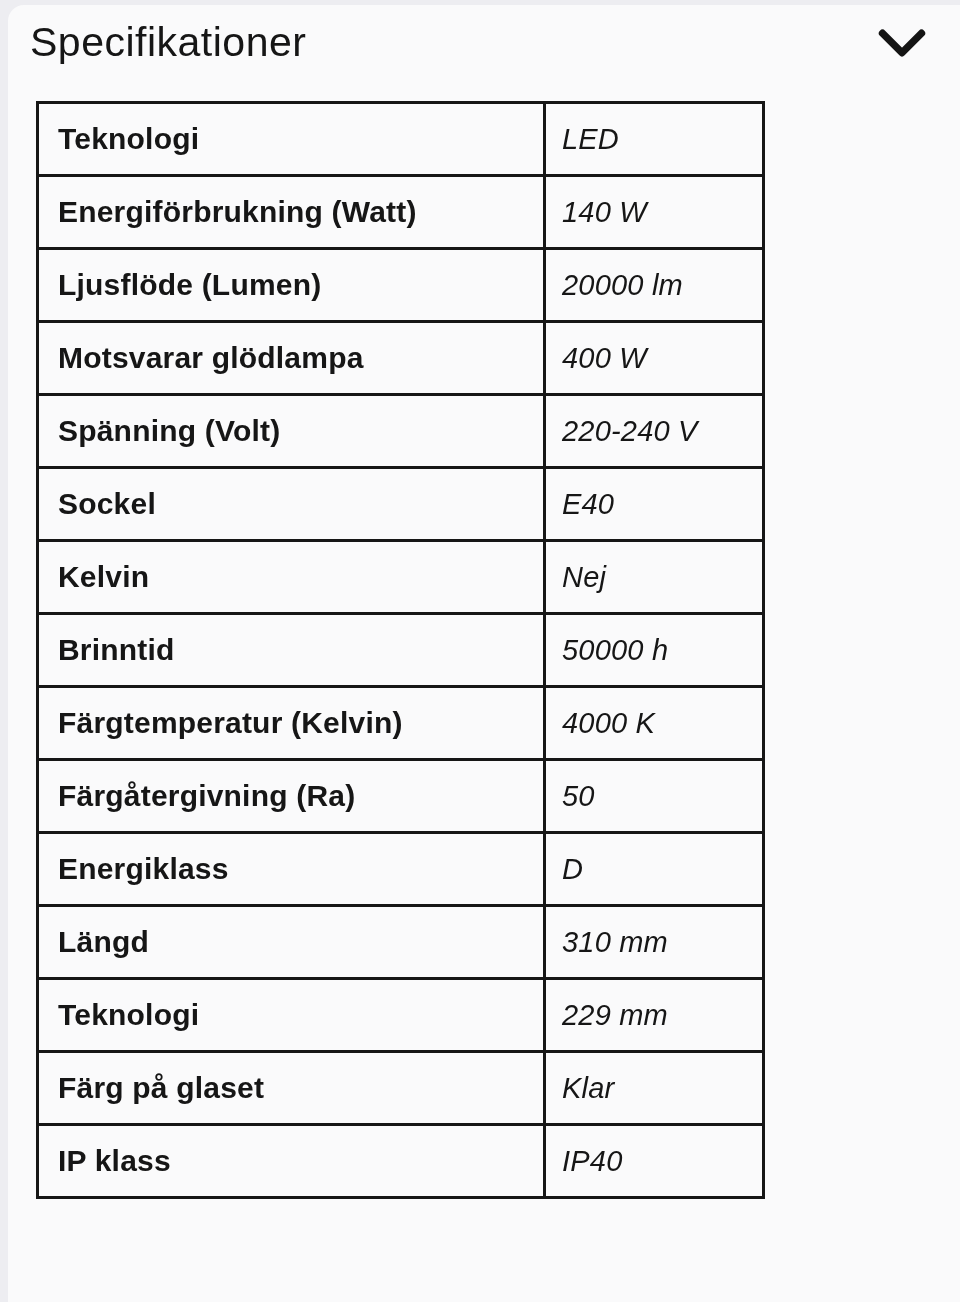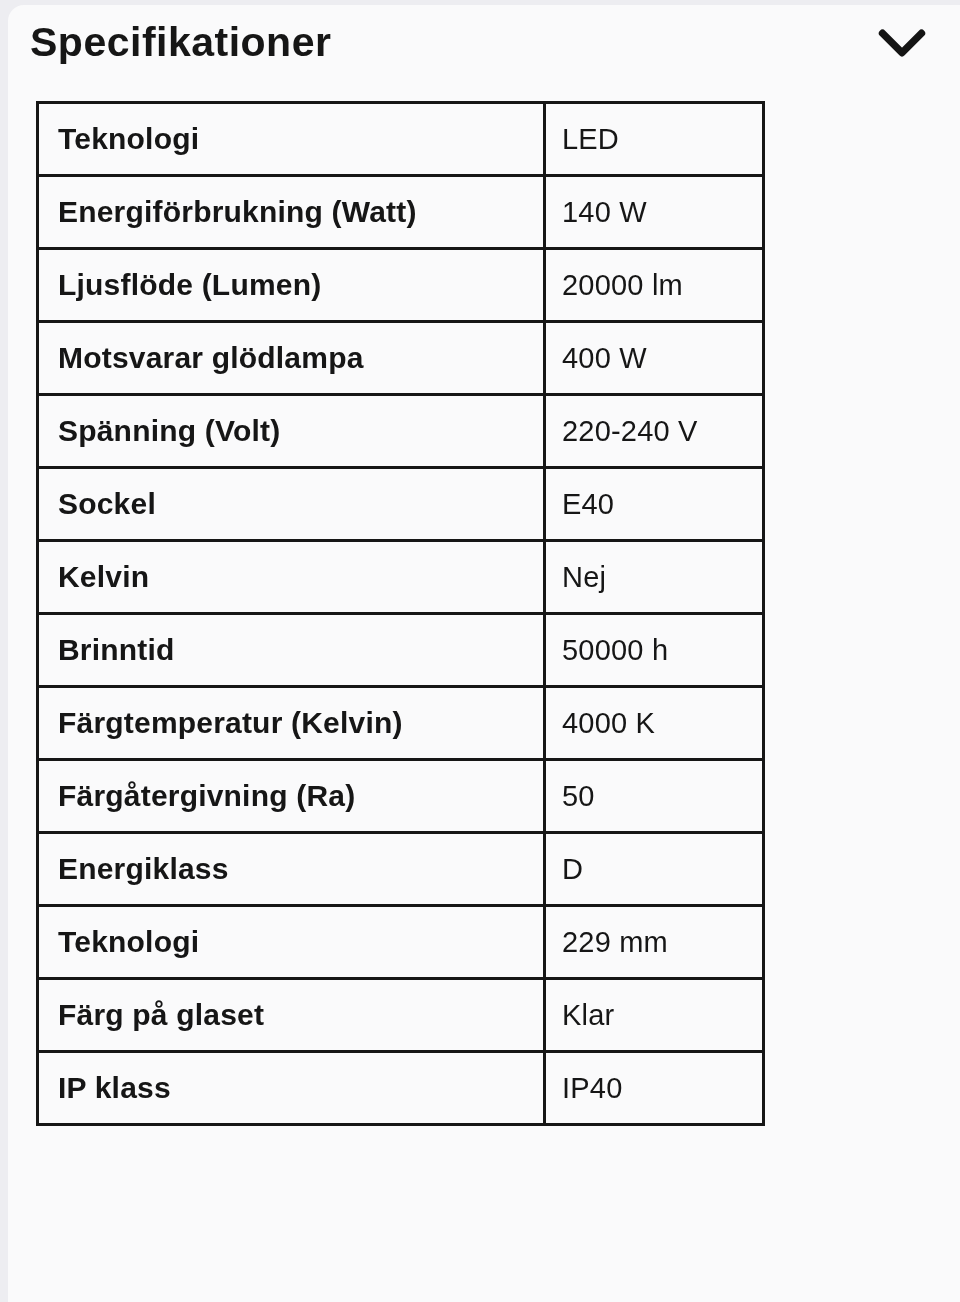--- a/index.html
+++ b/index.html
@@ -26,21 +26,21 @@
     border-top-left-radius: 16px;
   }
   .section-header {
     display: flex;
     align-items: center;
     justify-content: space-between;
     padding: 14px 22px 0 22px;
   }
   .section-title {
     font-size: 41px;
-    font-weight: 700;
+    font-weight: 400;
     letter-spacing: 0.5px;
     color: var(--text-color);
   }
   .collapse-toggle {
     background: none;
     border: none;
     cursor: pointer;
     padding: 4px;
     line-height: 0;
     margin-right: 6px;
@@ -68,20 +68,21 @@
     font-weight: 700;
     padding-left: 19px;
     letter-spacing: 0.2px;
   }
   table.spec-table td {
     width: 219px;
     font-size: 29px;
     font-weight: 400;
     padding-left: 16px;
     letter-spacing: 0.2px;
+    font-style: italic;
   }
 </style>
 </head>
 <body>
 
 <div class="card">
 
   <div class="section-header">
     <h2 class="section-title">Specifikationer</h2>
     <button class="collapse-toggle" aria-label="collapse section">
@@ -131,20 +132,24 @@
   </tr>
         <tr>
     <th>Färgåtergivning (Ra)</th>
     <td>50</td>
   </tr>
         <tr>
     <th>Energiklass</th>
     <td>D</td>
   </tr>
         <tr>
+    <th>Längd</th>
+    <td>310 mm</td>
+  </tr>
+        <tr>
     <th>Teknologi</th>
     <td>229 mm</td>
   </tr>
         <tr>
     <th>Färg på glaset</th>
     <td>Klar</td>
   </tr>
         <tr>
     <th>IP klass</th>
     <td>IP40</td>

